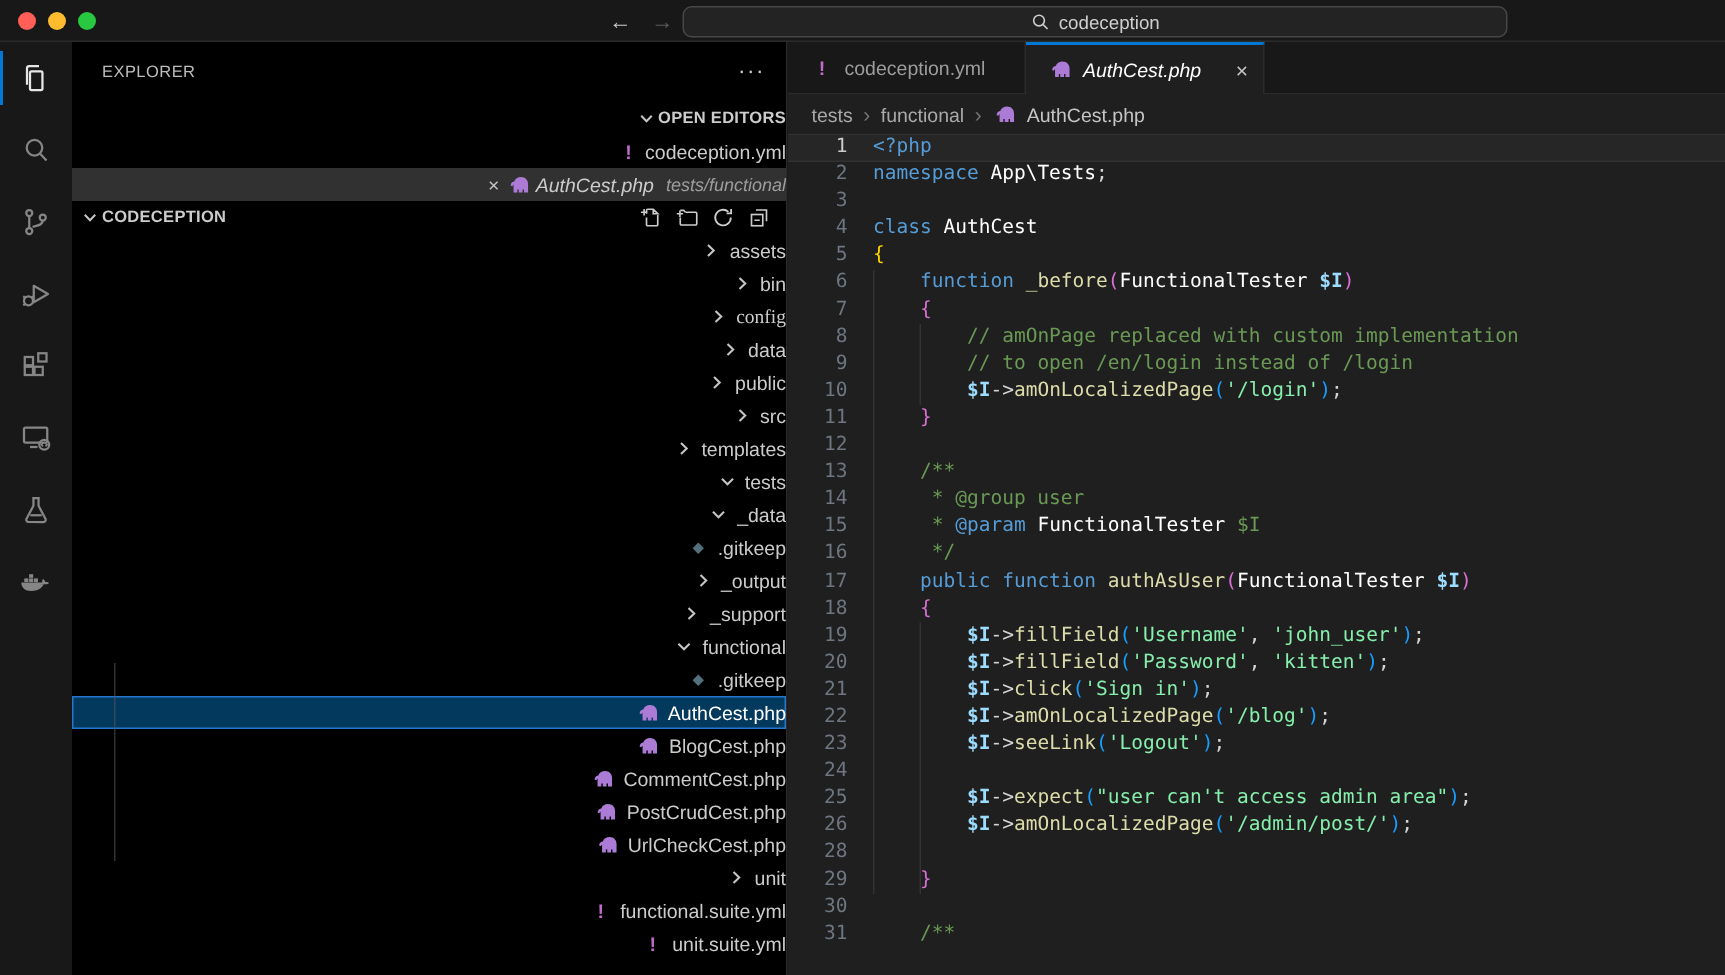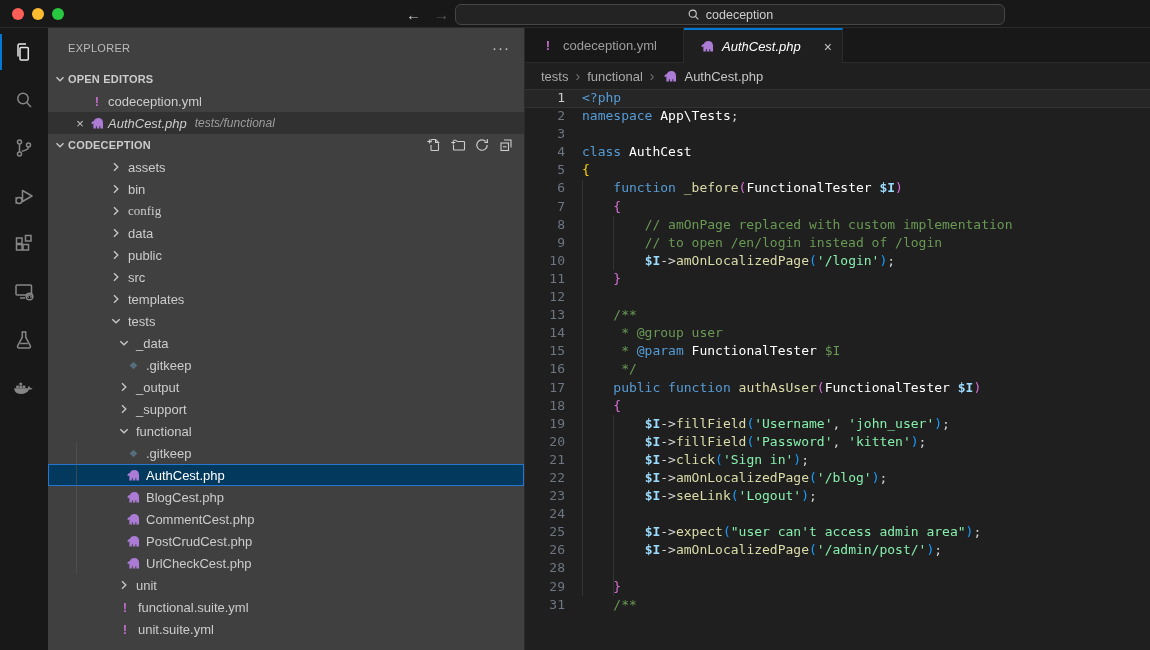--- a/index.html
+++ b/index.html
@@ -29,26 +29,26 @@
   .main { flex:1; display:flex; min-height:0; }
 
   
   .activitybar { flex:0 0 48px; width:48px; background:#181818; display:flex; flex-direction:column; align-items:center; }
   .act { width:48px; height:48px; display:flex; align-items:center; justify-content:center; color:#868686; position:relative; cursor:pointer; }
   .act.active { color:#e7e7e7; }
   .act.active::before { content:""; position:absolute; left:0; top:6px; bottom:6px; width:2px; background:#0078d4; }
   .act svg { display:block; }
 
   
-  .sidebar { flex:0 0 477px; width:477px; background:#404040; border-right:1px solid #2b2b2b;
+  .sidebar { flex:0 0 477px; width:477px; background:#000000; border-right:1px solid #2b2b2b;
              font-size:13px; display:flex; flex-direction:column; overflow:hidden; }
   .sb-header { flex:0 0 40px; display:flex; align-items:center; padding:0 14px 0 20px; }
   .sb-title { font-size:11px; color:#bcbcbc; letter-spacing:.3px; }
   .sb-more { margin-left:auto; color:#cfcfcf; font-size:15px; letter-spacing:1px; cursor:pointer; line-height:10px; }
-  .row { height:22px; display:flex; align-items:center; cursor:pointer; position:relative; }
+  .row { height:22px; display:flex; align-items:center; cursor:pointer; position:relative;justify-content:flex-end; }
   .sec-chev { width:16px; display:flex; justify-content:center; color:#c5c5c5; }
   .sec-label { font-size:11px; font-weight:700; color:#ccc; letter-spacing:.2px; }
   .sec-row { padding-left:4px; }
   .sec-actions { margin-left:auto; display:flex; gap:8px; padding-right:10px; color:#ccc; }
   .sec-actions span { width:16px; height:16px; display:flex; align-items:center; justify-content:center; cursor:pointer; }
 
   .oe-row { padding-left:24px; color:#ccc; }
   .oe-row.active { background:#313131; }
   .oe-close { width:16px; color:#c5c5c5; font-size:13px; text-align:center; }
   .file-ico { width:18px; display:flex; justify-content:center; align-items:center; flex:0 0 18px; }
@@ -581,19 +581,23 @@
           </div>
           <div class="codeline">
             <span class="lnum">28</span>
             <span class="ltext"></span>
           </div>
           <div class="codeline">
             <span class="lnum">29</span>
             <span class="ltext"><span class="pl">    </span><span class="b2">}</span></span>
           </div>
           <div class="codeline">
+            <span class="lnum">30</span>
+            <span class="ltext"></span>
+          </div>
+          <div class="codeline">
             <span class="lnum">31</span>
             <span class="ltext"><span class="cm">    /**</span></span>
           </div>
         </div>
     </div>
   </div>
 </div>
 
 </body></html>

